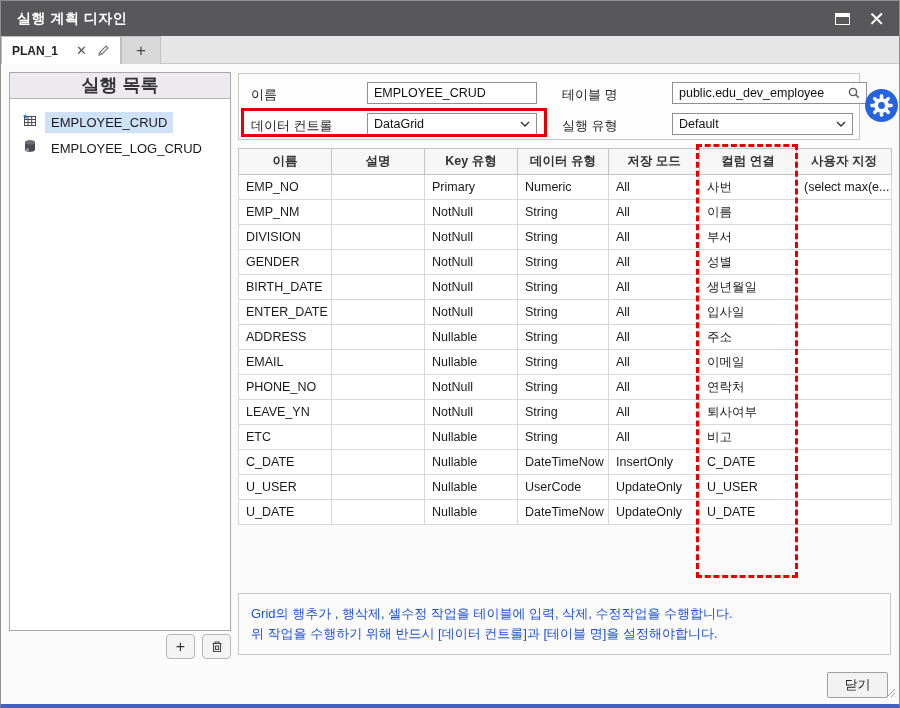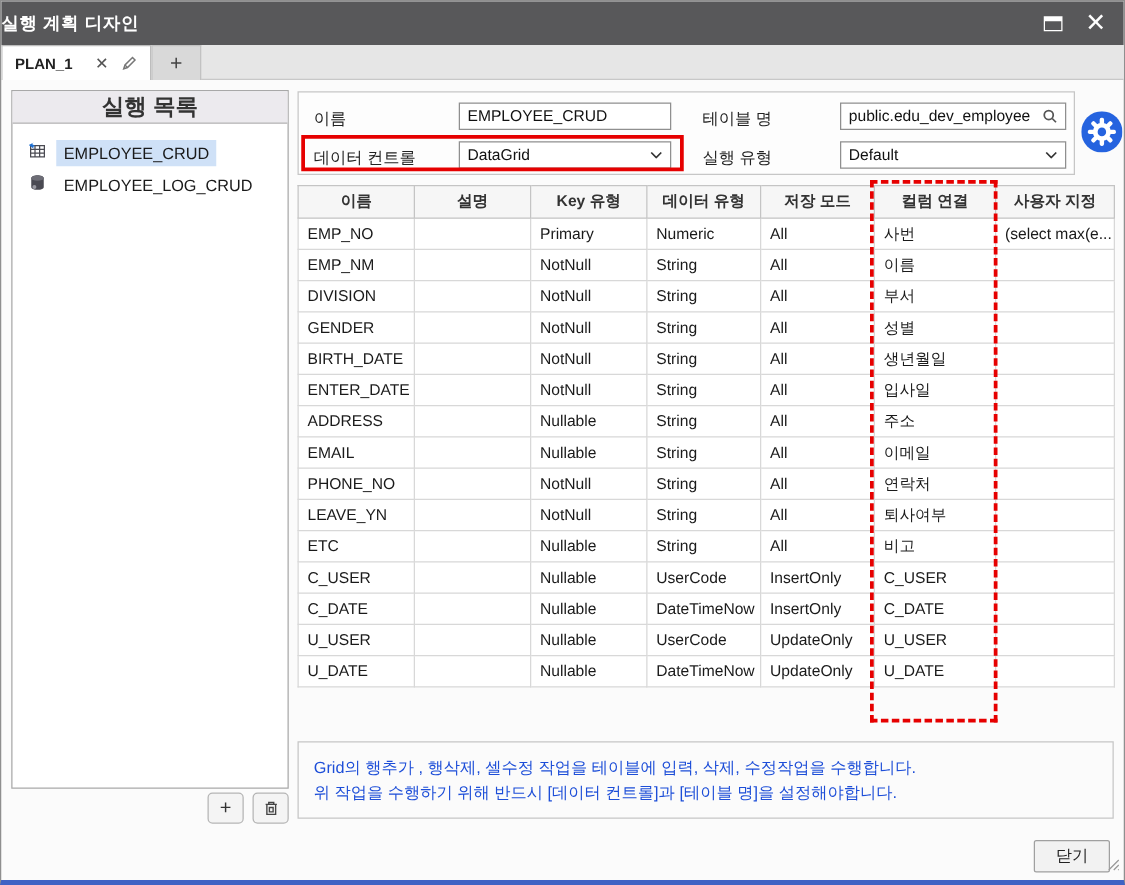--- a/index.html
+++ b/index.html
@@ -1,21 +1,21 @@
 <!DOCTYPE html>
 <html><head>
 <meta charset="utf-8">
 <style>
   html,body{margin:0;padding:0;background:#c9c9c9;font-family:"Liberation Sans","DejaVu Sans",sans-serif;}
   *{box-sizing:border-box;}
   .dialog{position:relative;width:900px;height:708px;background:#fbfbfb;border:1px solid #8f8f8f;border-bottom:4px solid #3f62c4;overflow:hidden;}
 
   
   .titlebar{position:absolute;left:0;top:0;width:100%;height:35px;background:#58585a;display:flex;align-items:center;}
-  .titlebar .title{color:#fff;font-size:14px;font-weight:bold;letter-spacing:.5px;text-align:right;}
+  .titlebar .title{color:#fff;font-size:14px;font-weight:bold;padding-left:16px;letter-spacing:.5px;text-align:right;}
   .win-controls{position:absolute;right:14px;top:0;height:35px;display:flex;align-items:center;gap:18px;}
   .restore-btn{width:15px;height:12px;border:1px solid #fff;border-top:4px solid #fff;cursor:pointer;}
   .close-btn{color:#fff;font-size:20px;line-height:20px;cursor:pointer;font-weight:400;}
 
   
   .tabbar{position:absolute;left:0;top:35px;width:100%;height:28px;background:#e6e6e6;border-bottom:1px solid #c8c8c8;display:flex;}
   .tab{position:relative;width:120px;height:28px;background:#fff;border:1px solid #bdbdbd;border-bottom:none;display:flex;align-items:center;padding:0 10px;}
   .tab .tab-label{font-size:12px;font-weight:bold;color:#222;flex:1;}
   .tab .tab-x{color:#555;font-size:13px;font-weight:bold;margin-right:10px;cursor:pointer;}
   .tab .tab-pencil{cursor:pointer;display:flex;align-items:center;}
@@ -120,21 +120,21 @@
           <path d="M2.5 3.5h9M5 3.5V2h4v1.5M3.5 3.5h7v8h-7zM5.5 6h3v3.5h-3z" fill="none" stroke="#444" stroke-width="1.1"></path>
         </svg>
     </div>
   </div>
 
   <div class="formbox">
     <span class="f-label" style="left:12px;top:12px;">이름</span>
     <input class="f-input" style="left: 128px; top: 8px; width: 170px;" value="EMPLOYEE_CRUD">
 
     <span class="f-label" style="left:323px;top:12px;">테이블 명</span>
-    <span class="search-wrap" style="left:433px;top:8px;width:181px;">
+    <span class="search-wrap" style="left:433px;top:8px;width:195px;">
       <input class="f-inp2" value="public.edu_dev_employee" style="">
       <span class="search-ico">
         <svg width="14" height="14" viewBox="0 0 14 14">
             <circle cx="6" cy="6" r="3.6" fill="none" stroke="#555" stroke-width="1.4"></circle>
             <path d="M8.8 8.8l3 3" stroke="#555" stroke-width="1.4"></path>
           </svg>
       </span>
     </span>
 
     <span class="f-label" style="left:12px;top:43px;">데이터 컨트롤</span>
@@ -286,29 +286,20 @@
           <tr>
             <td>ETC</td>
             <td></td>
             <td>Nullable</td>
             <td>String</td>
             <td>All</td>
             <td>비고</td>
             <td></td>
           </tr>
           <tr>
-            <td>C_USER</td>
-            <td></td>
-            <td>Nullable</td>
-            <td>UserCode</td>
-            <td>InsertOnly</td>
-            <td>C_USER</td>
-            <td></td>
-          </tr>
-          <tr>
             <td>C_DATE</td>
             <td></td>
             <td>Nullable</td>
             <td>DateTimeNow</td>
             <td>InsertOnly</td>
             <td>C_DATE</td>
             <td></td>
           </tr>
           <tr>
             <td>U_USER</td>

